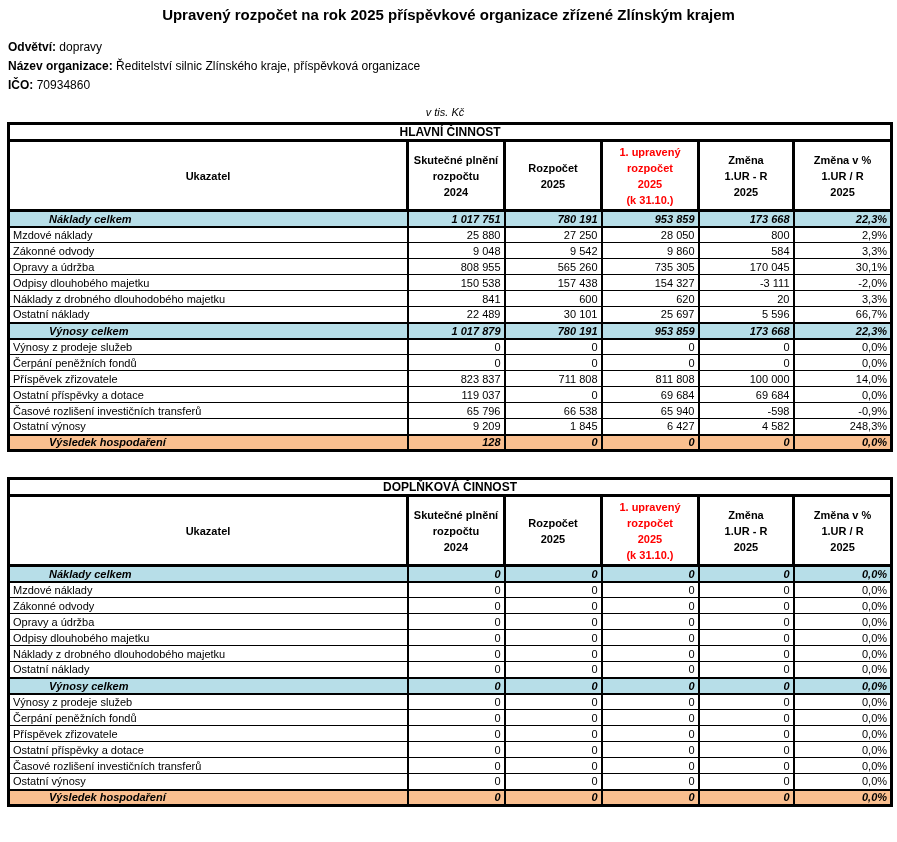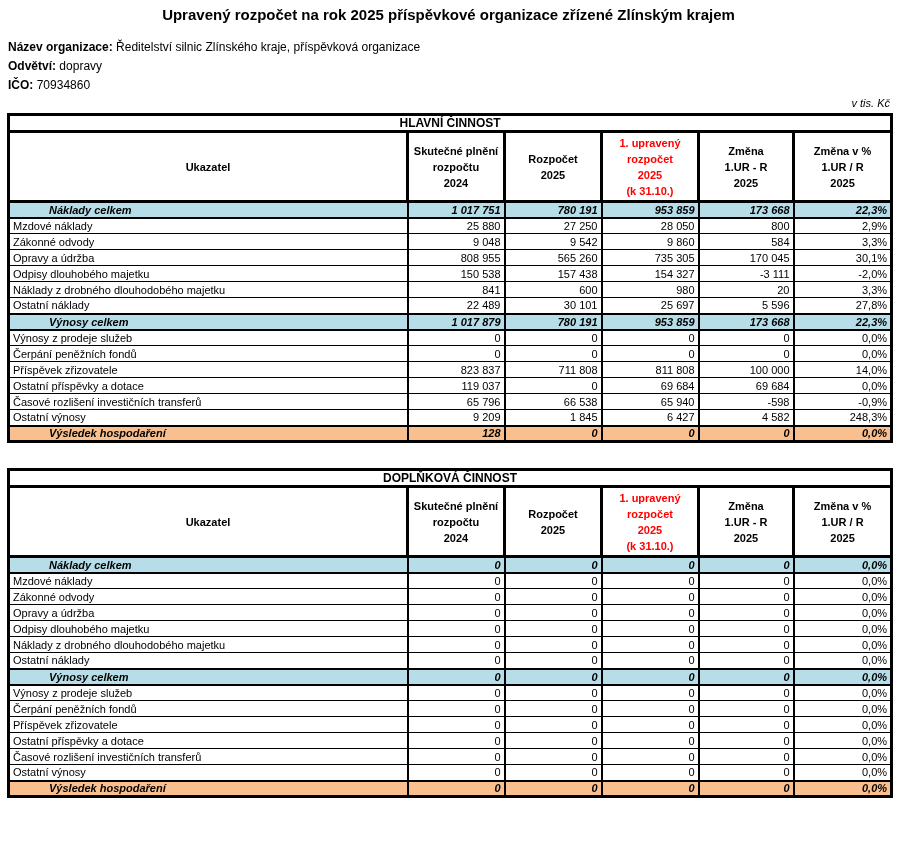--- a/index.html
+++ b/index.html
@@ -14,24 +14,24 @@
     text-align: center;
     font-weight: bold;
     font-size: 15px;
     padding-top: 6px;
   }
   .info-block { margin: 15px 0 0 8px; font-size: 12px; }
   .info-line { line-height: 19px; white-space: nowrap; }
   .info-line .lbl { font-weight: bold; }
   .units-note {
     width: 890px;
-    text-align: right;
+    text-align: center;
     font-style: italic;
     font-size: 11px;
-    margin-top: 2px;
+    margin-top: 11px;
   }
   table.budget {
     border-collapse: collapse;
     table-layout: fixed;
     width: 883px;
     margin: 4px 0 0 7px;
     font-size: 11px;
     border: 3px solid #000;
   }
   table.budget + table.budget { margin-top: 25px; }
@@ -72,26 +72,26 @@
     padding-left: 39px;
   }
 </style>
 </head>
 <body>
 
 <div class="doc-title">Upravený rozpočet na rok 2025 příspěvkové organizace zřízené Zlínským krajem</div>
 
 <div class="info-block">
   <div class="info-line">
+    <span class="lbl">Odvětví:</span>
+    <span>dopravy</span>
+  </div>
+  <div class="info-line">
     <span class="lbl">Název organizace:</span>
     <span>Ředitelství silnic Zlínského kraje, příspěvková organizace</span>
-  </div>
-  <div class="info-line">
-    <span class="lbl">Odvětví:</span>
-    <span>dopravy</span>
   </div>
   <div class="info-line">
     <span class="lbl">IČO:</span>
     <span>70934860</span>
   </div>
 </div>
 
 <div class="units-note">v tis. Kč</div>
 
 <table class="budget">
@@ -176,31 +176,31 @@
     <td class="val">150 538</td>
     <td class="val">157 438</td>
     <td class="val">154 327</td>
     <td class="val">-3 111</td>
     <td class="val">-2,0%</td>
   </tr>
       <tr>
     <td class="label">Náklady z drobného dlouhodobého majetku</td>
     <td class="val">841</td>
     <td class="val">600</td>
-    <td class="val">980</td>
+    <td class="val">620</td>
     <td class="val">20</td>
     <td class="val">3,3%</td>
   </tr>
       <tr>
     <td class="label">Ostatní náklady</td>
     <td class="val">22 489</td>
     <td class="val">30 101</td>
     <td class="val">25 697</td>
     <td class="val">5 596</td>
-    <td class="val">27,8%</td>
+    <td class="val">66,7%</td>
   </tr>
       <tr class="total-blue" style="background: rgb(183, 222, 232);">
     <td class="label">Výnosy celkem</td>
     <td class="val">1 017 879</td>
     <td class="val">780 191</td>
     <td class="val">953 859</td>
     <td class="val">173 668</td>
     <td class="val">22,3%</td>
   </tr>
       <tr>

